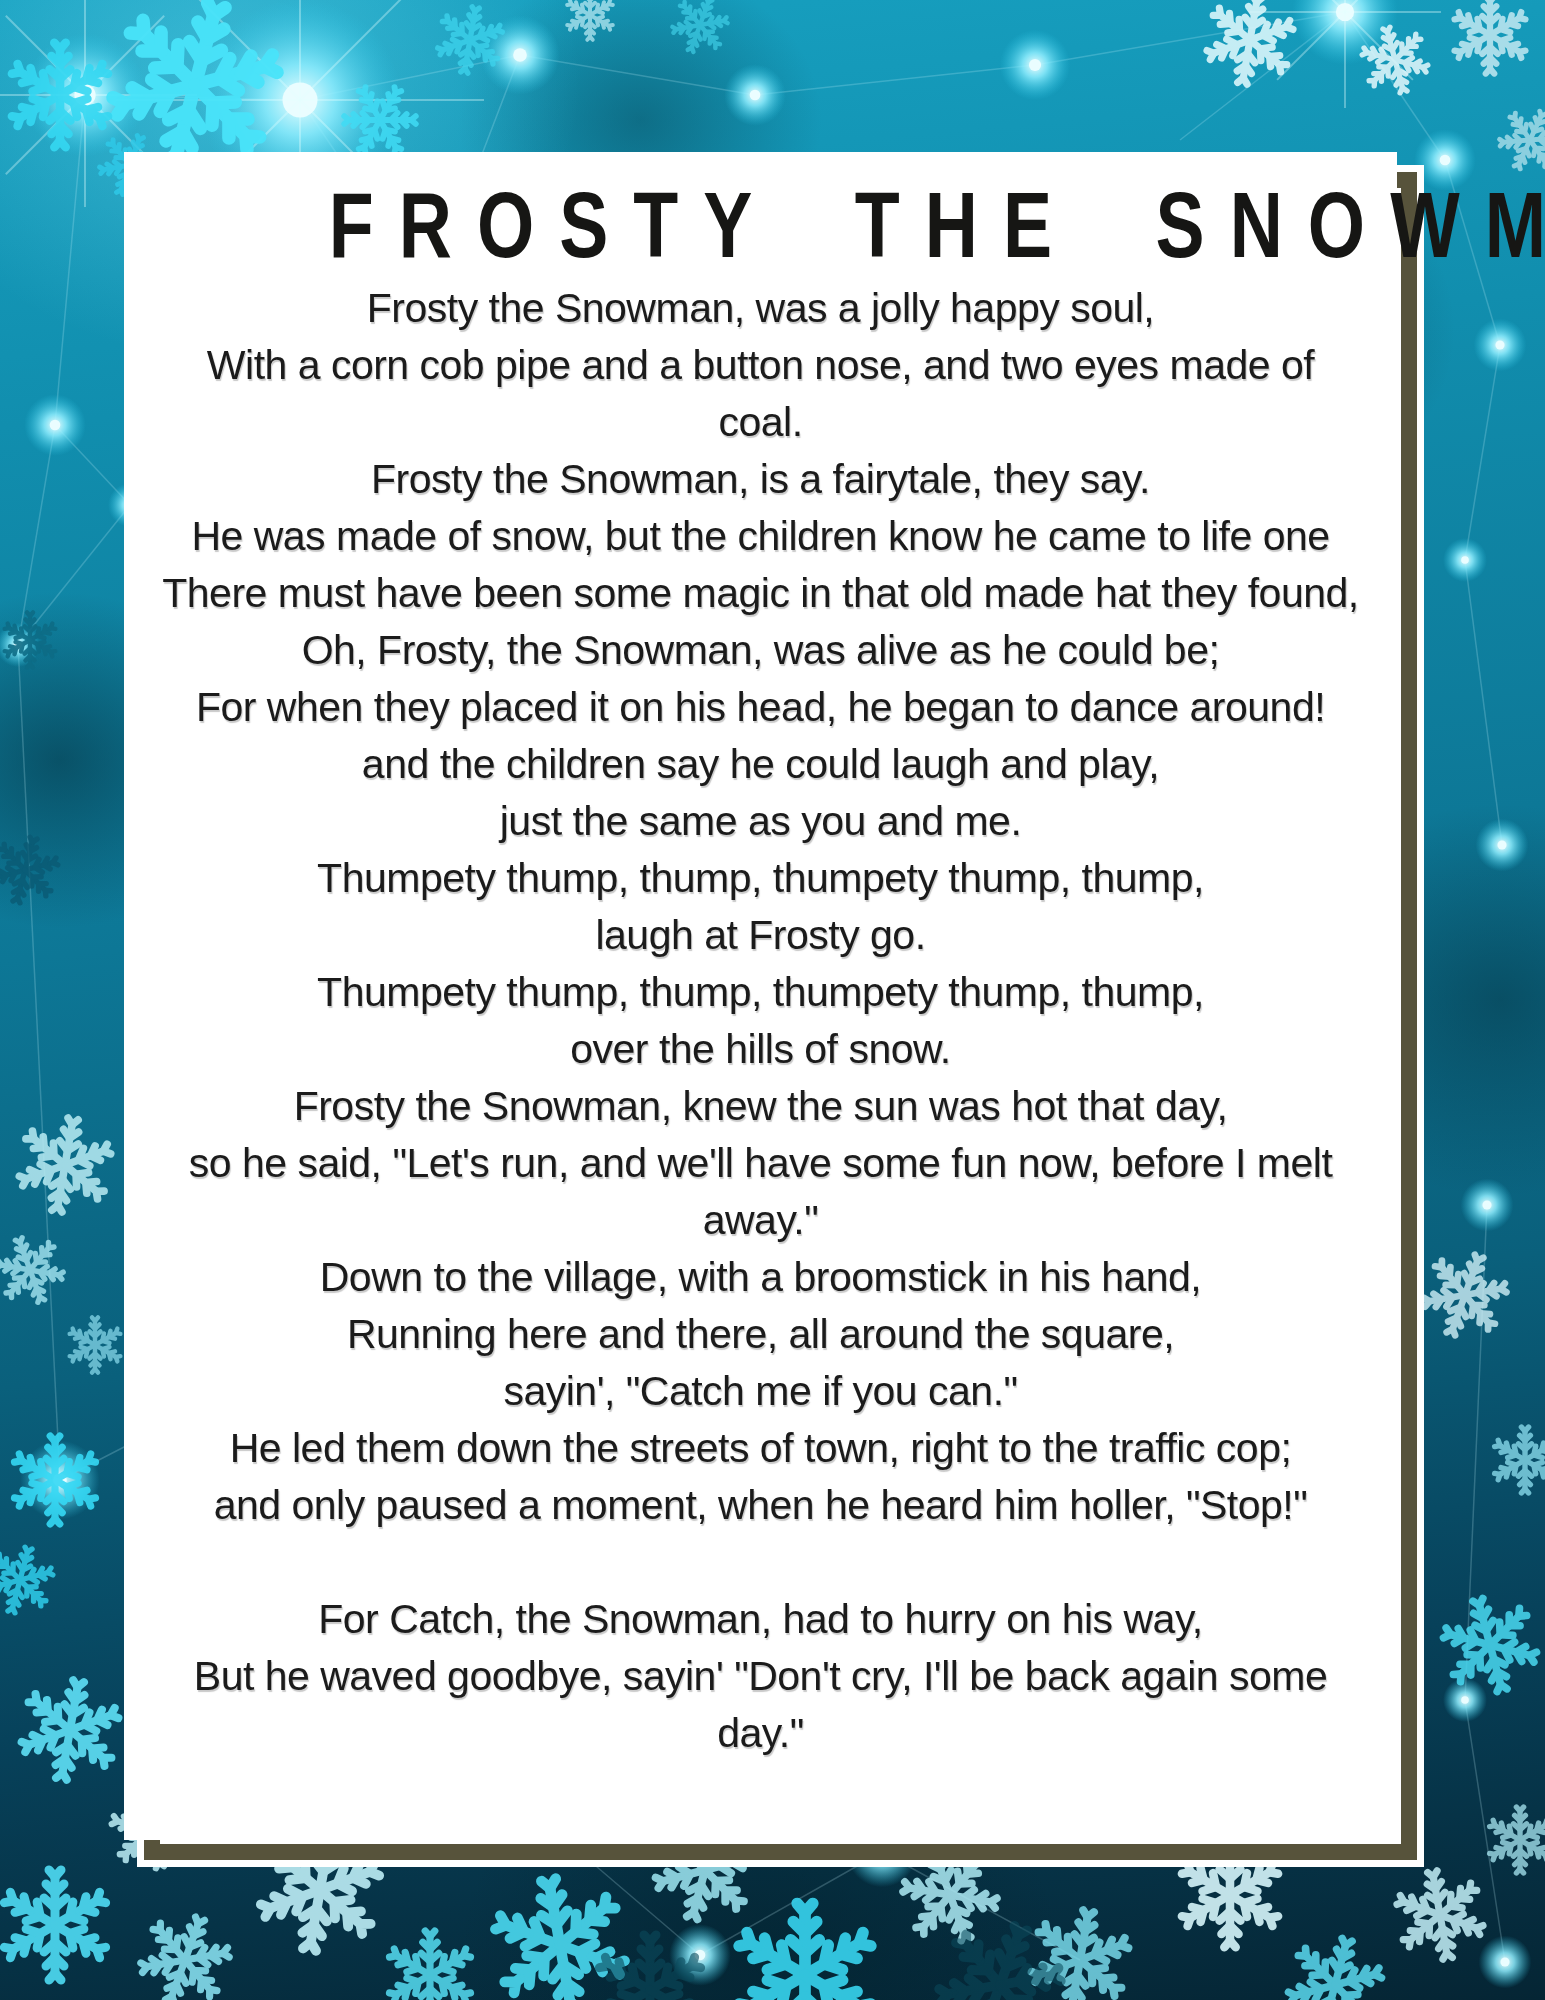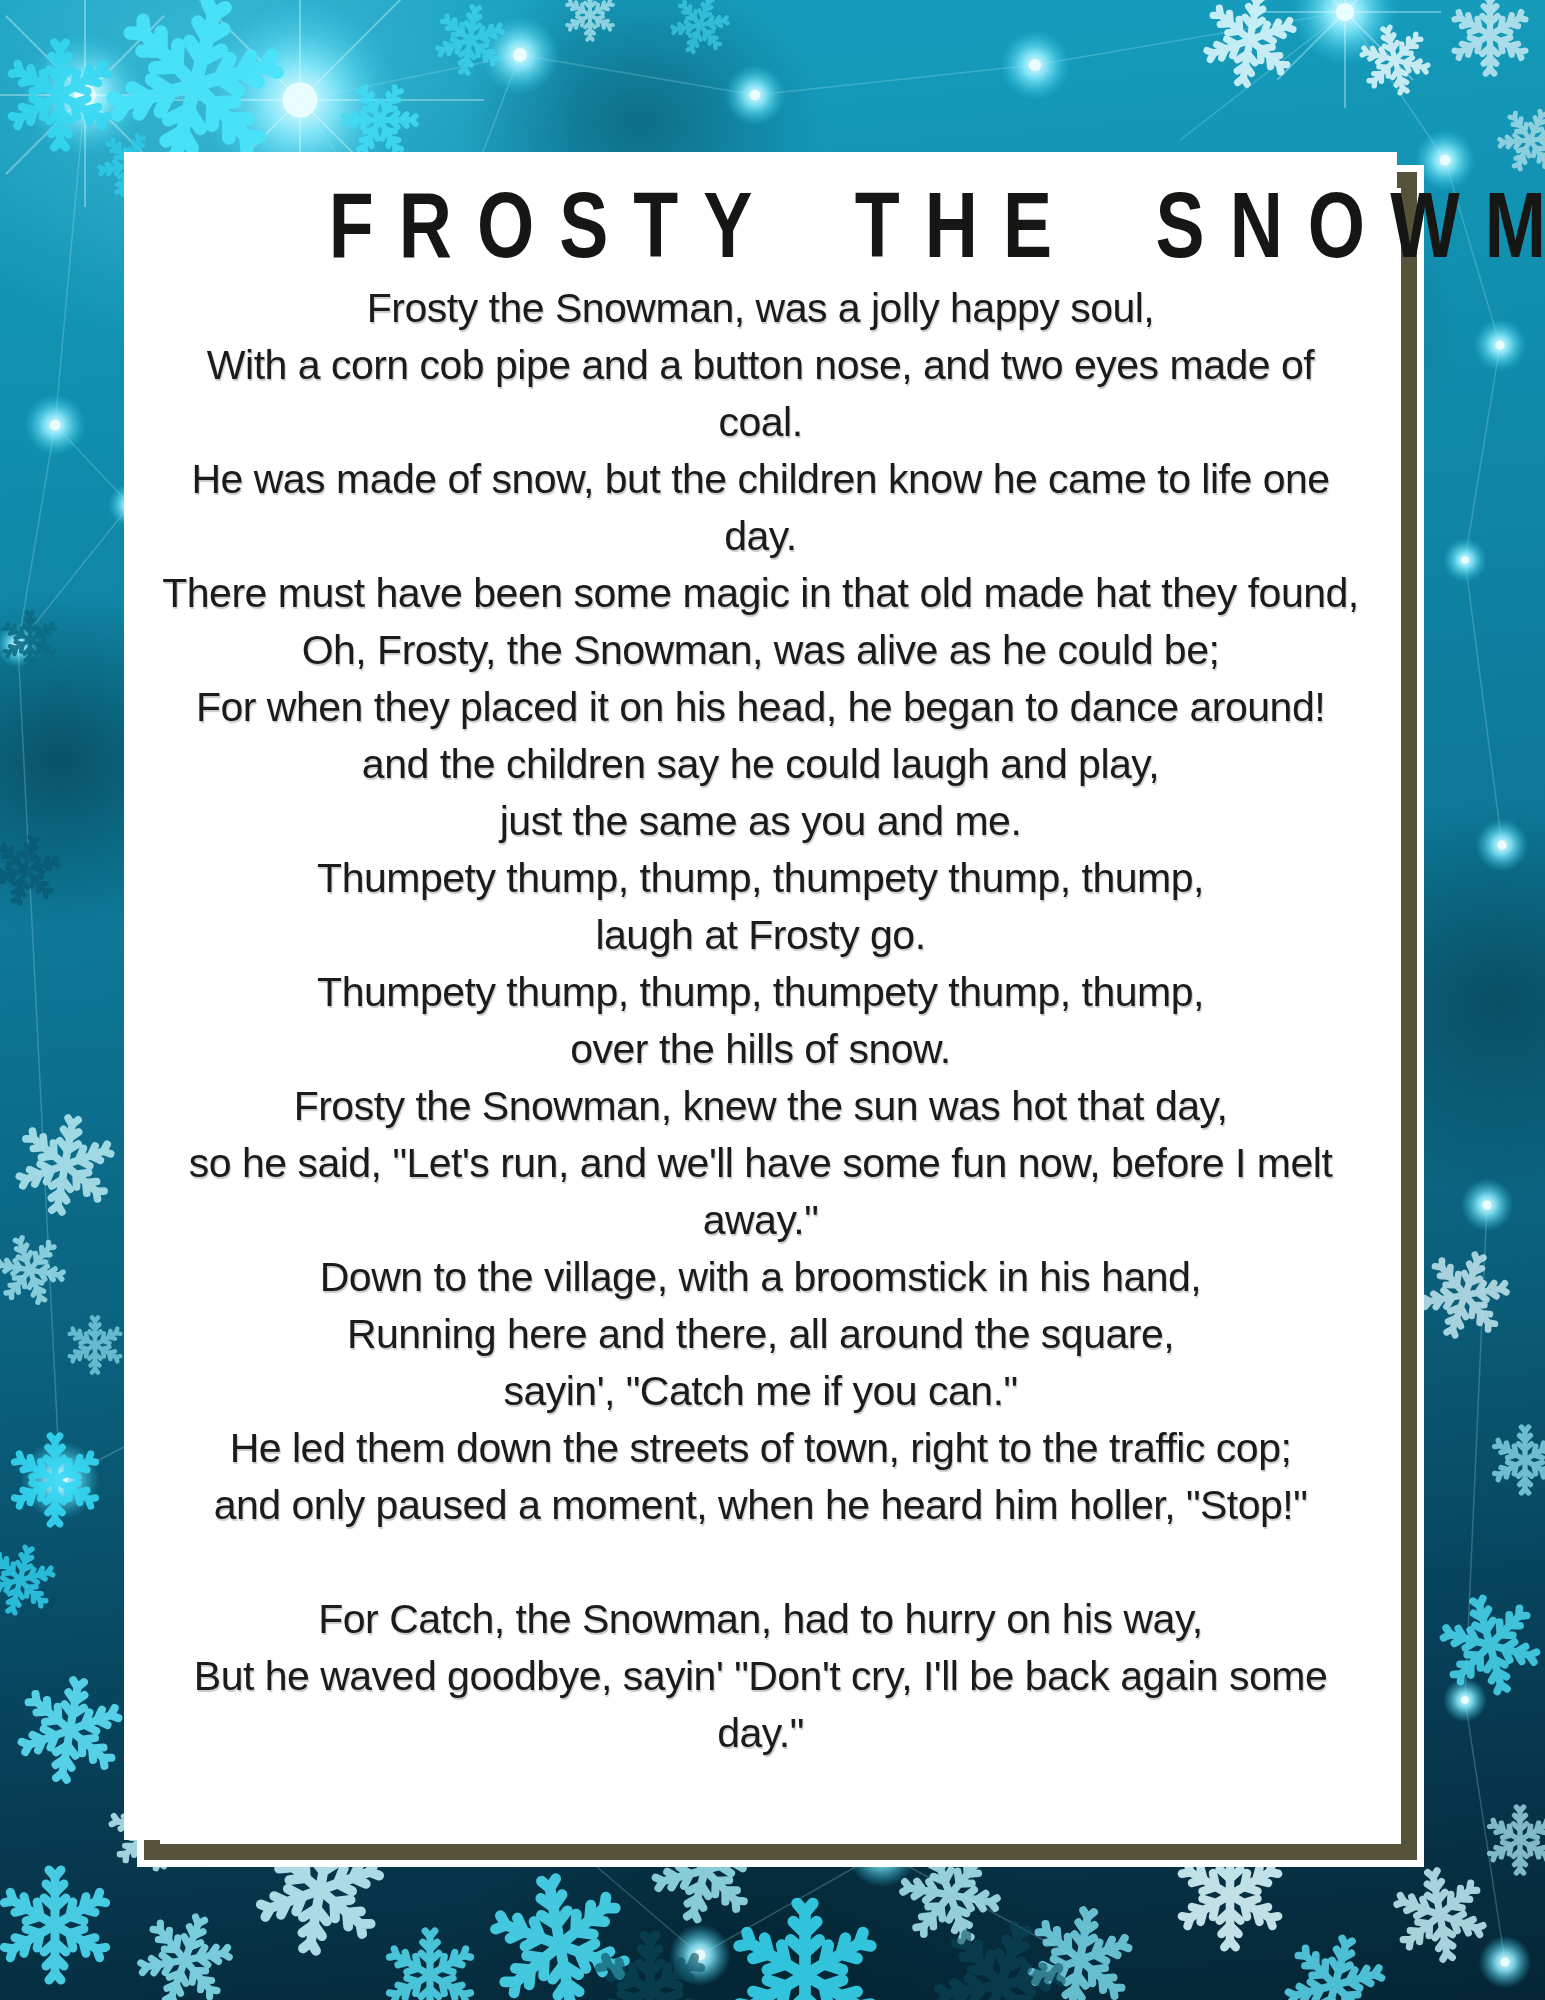--- a/index.html
+++ b/index.html
@@ -215,22 +215,22 @@
   </svg>
 
   <div class="card-back"></div>
 
   <div class="card">
     <div class="title">FROSTY THE SNOWMAN</div>
     <div class="lyrics">
         <div class="lyric-line">Frosty the Snowman, was a jolly happy soul,</div>
         <div class="lyric-line">With a corn cob pipe and a button nose, and two eyes made of</div>
         <div class="lyric-line">coal.</div>
+        <div class="lyric-line">Frosty the Snowman, is a fairytale, they say.</div>
         <div class="lyric-line">He was made of snow, but the children know he came to life one</div>
-        <div class="lyric-line">day.</div>
         <div class="lyric-line">There must have been some magic in that old made hat they found,</div>
         <div class="lyric-line">Oh, Frosty, the Snowman, was alive as he could be;</div>
         <div class="lyric-line">For when they placed it on his head, he began to dance around!</div>
         <div class="lyric-line">and the children say he could laugh and play,</div>
         <div class="lyric-line">just the same as you and me.</div>
         <div class="lyric-line">Thumpety thump, thump, thumpety thump, thump,</div>
         <div class="lyric-line">laugh at Frosty go.</div>
         <div class="lyric-line">Thumpety thump, thump, thumpety thump, thump,</div>
         <div class="lyric-line">over the hills of snow.</div>
         <div class="lyric-line">Frosty the Snowman, knew the sun was hot that day,</div>

